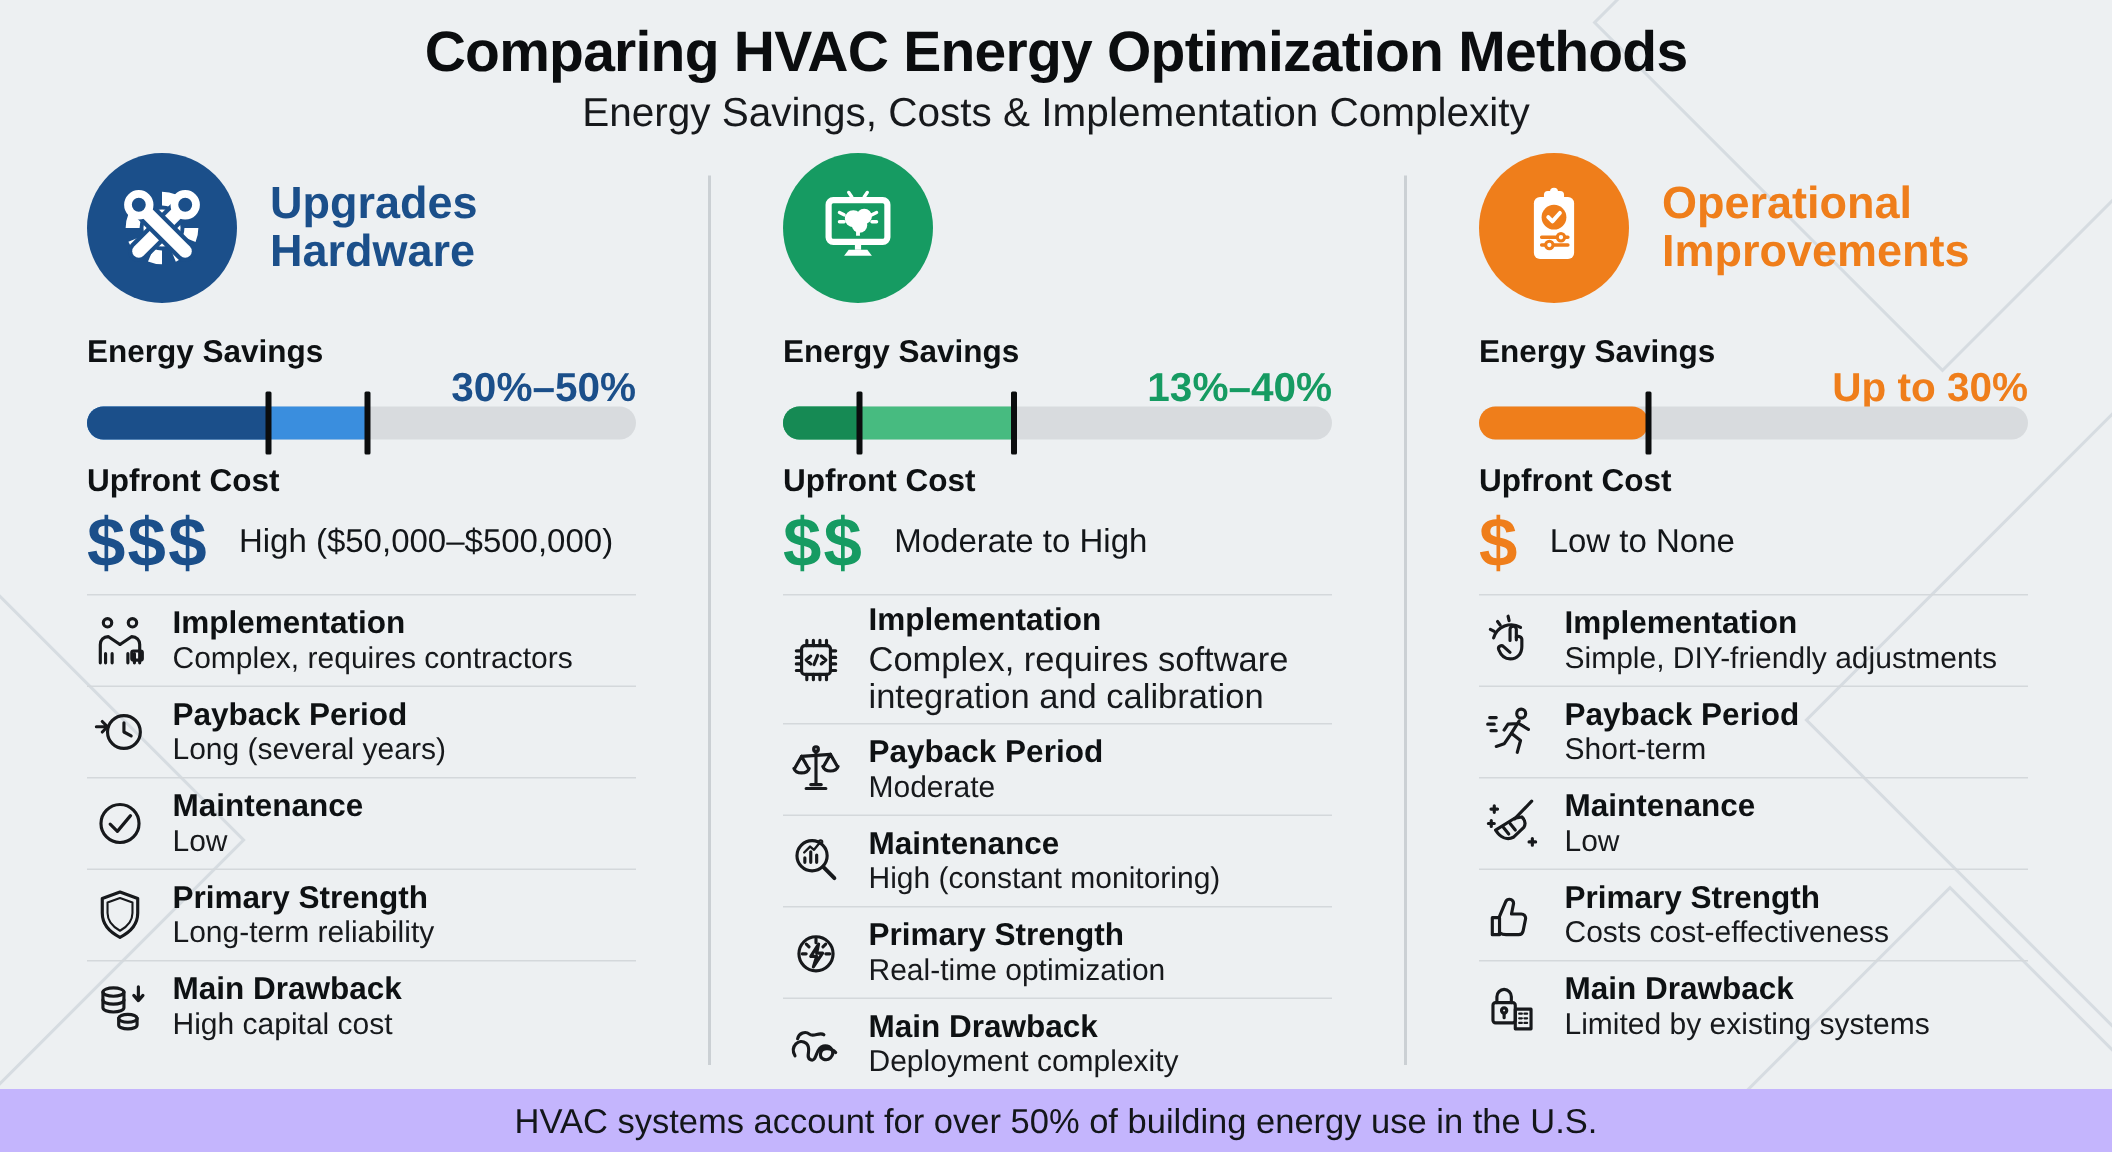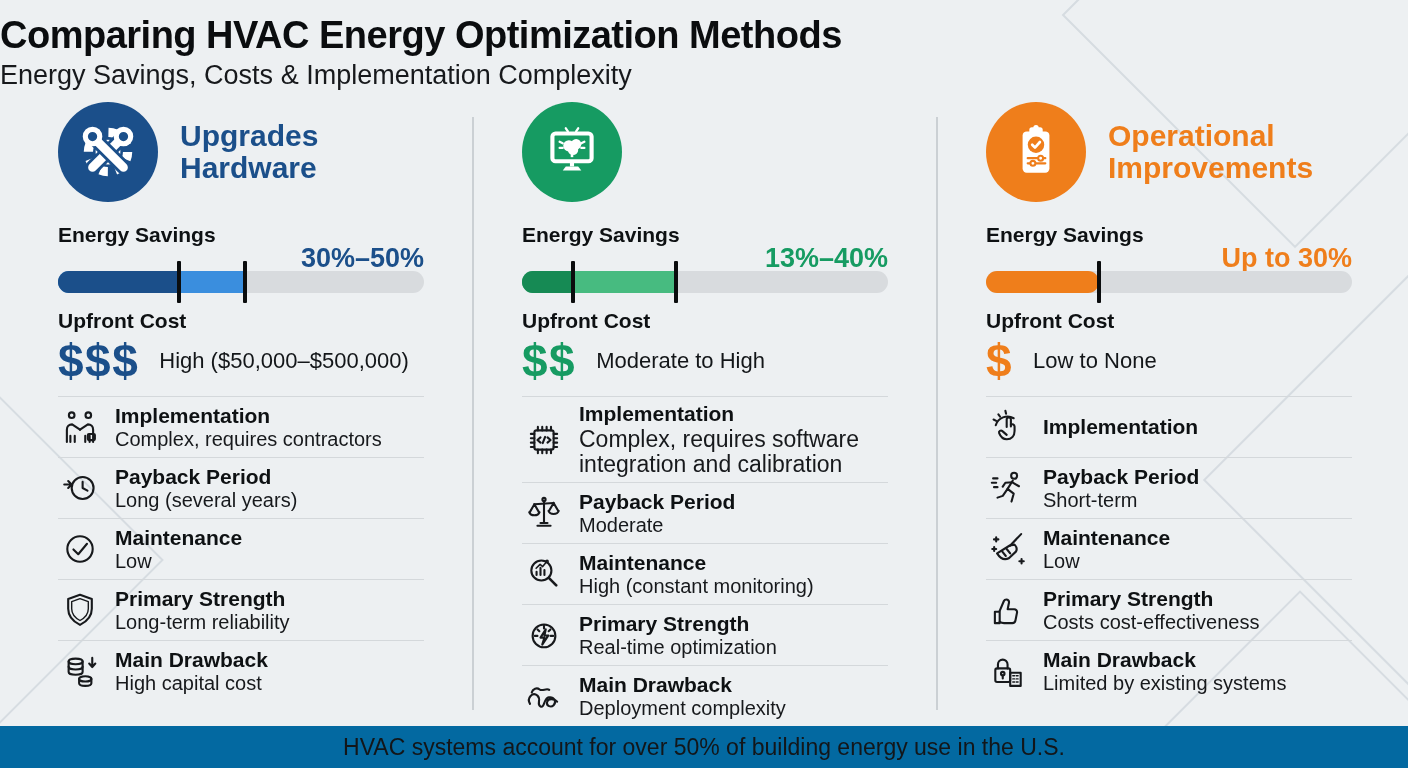--- a/index.html
+++ b/index.html
@@ -9,21 +9,21 @@
     background:#edf0f2; color:#131619; overflow:hidden; position:relative;
   }
   .deco { position:absolute; border:2.5px solid rgba(187,195,203,.45); transform:rotate(45deg); z-index:0; }
   .deco.d1 { width:330px; height:330px; left:1130px; top:-150px; }
   .deco.d2 { width:300px; height:300px; left:1265px; top:330px; }
   .deco.d3 { width:260px; height:260px; left:-150px; top:430px; }
   .deco.d4 { width:240px; height:240px; left:1180px; top:640px; }
 
   .page { position:relative; z-index:1; width:1408px; height:768px; display:flex; flex-direction:column; }
 
-  .hdr { padding-top:14px; }
+  .hdr { text-align:center; padding-top:14px; }
   .hdr .title { font-size:38px; font-weight:800; letter-spacing:-.5px; color:#0b0d0f; }
   .hdr .subtitle { font-size:27px; font-weight:400; color:#17191c; margin-top:3px; }
 
   .main { flex:1; display:flex; padding:10px 56px 0 58px; }
   .col { flex:1; min-width:0; }
   .vdiv { width:2px; background:#cbd0d4; margin:16px 48px 16px 48px; }
 
   .col-header { display:flex; align-items:center; gap:22px; height:102px; margin-bottom:20px; }
   .badge { width:100px; height:100px; border-radius:50%; flex:0 0 100px;
            display:flex; align-items:center; justify-content:center; }
@@ -48,21 +48,21 @@
   .c1 .dollars { color:#1b4f8a; } .c2 .dollars { color:#169b62; } .c3 .dollars { color:#ef7e1b; }
   .cost-text { font-size:22px; color:#131619; }
 
   .rows { margin-top:4px; }
   .info-row { display:flex; align-items:center; gap:13px; border-top:1.5px solid #d4d8db; min-height:61px; padding:5px 0; }
   .row-icon { flex:0 0 44px; display:flex; align-items:center; justify-content:center; }
   .row-label { font-size:21px; font-weight:800; color:#0e1113; line-height:1.12; }
   .row-value { font-size:20px; color:#17191c; line-height:1.1; margin-top:1px; }
   .c2 .info-row:first-child .row-value { font-size:23px; }
 
-  .footer { height:46px; background:#0369a1; display:flex; align-items:center; justify-content:center; }
+  .footer { height:46px; background:#c4b5fd; display:flex; align-items:center; justify-content:center; }
   .footer .note { font-size:23px; color:#131619; }
 
   svg.line { stroke:#17191c; stroke-width:2.4; fill:none; stroke-linecap:round; stroke-linejoin:round; }
 </style>
 </head>
 <body>
 
 <div class="deco d1"></div>
 <div class="deco d2"></div>
 <div class="deco d3"></div>
@@ -338,20 +338,21 @@
           <span class="row-icon">
             <svg class="line" width="42" height="42" viewBox="0 0 48 48" stroke-width="2.1">
               <path d="M10 22 a14 14 0 0 1 20.5-8"></path>
               <path d="M7.5 15.5 l3 1.5 M13 9.5 l2 2.8 M21 5.5 l.8 3.4"></path>
               <path d="M22.5 24 v-8.5 a2.4 2.4 0 0 1 4.8 0 v8"></path>
               <path d="M27.3 21.5 c1.6-1.4 4.2-.3 4.2 1.8 v5.2 c0 5.8-3.6 9.5-8.8 9.5 c-4.6 0-7.2-2.8-8.8-7 c-.9-2.3 1.9-4 3.7-2.3 l4.9 4.3"></path>
             </svg>
           </span>
           <span>
             <div class="row-label">Implementation</div>
+            <div class="row-value">Simple, DIY-friendly adjustments</div>
           </span>
         </div>
         <div class="info-row">
           <span class="row-icon">
             <svg class="line" width="42" height="42" viewBox="0 0 48 48" stroke-width="2.1">
               <circle cx="31" cy="10" r="3.4"></circle>
               <path d="M29.5 15.5 L23.5 25"></path>
               <path d="M29 17.5 l7.5 4.5 M29 17.5 l-8 .5 -3 4.5"></path>
               <path d="M23.5 25 l7 5.5 -2.5 9 M23.5 25 l-5.5 8 -6 2"></path>
               <path d="M7 13 h5 M5.5 18 h5 M8 23 h4"></path>

